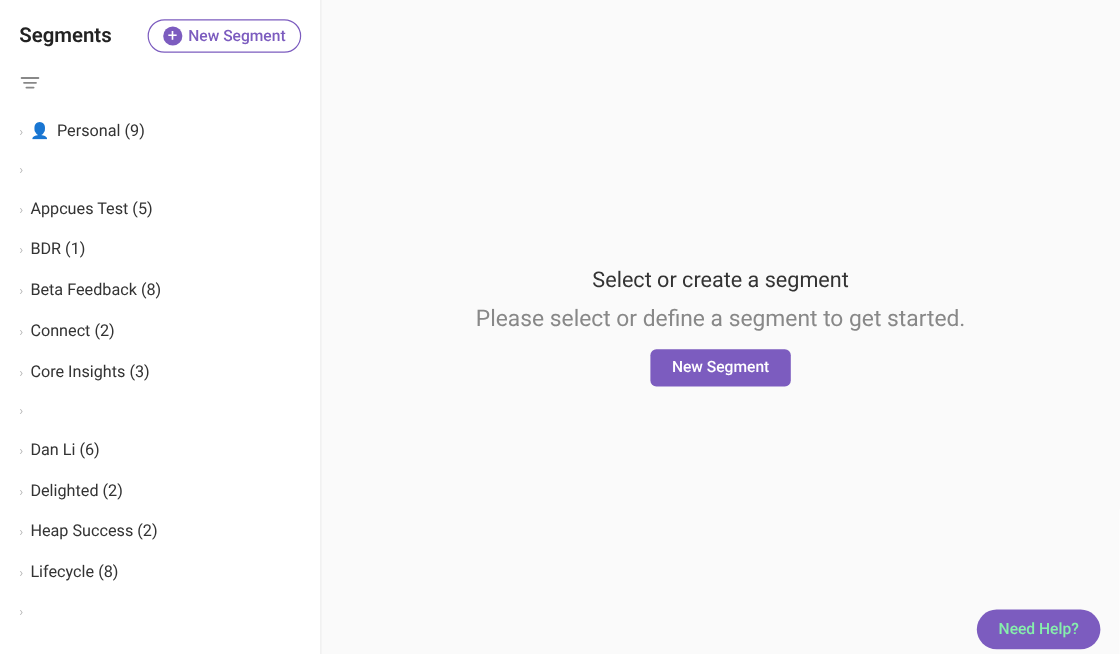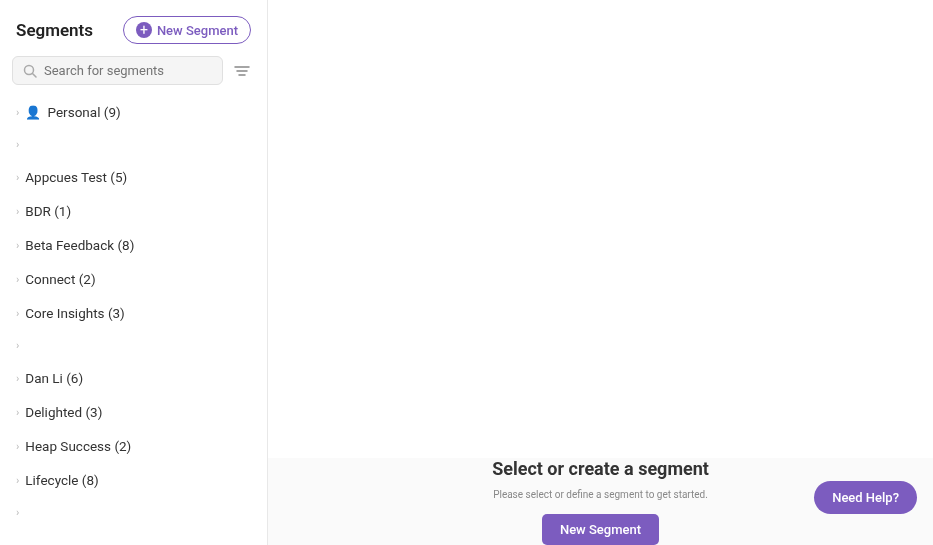--- a/index.html
+++ b/index.html
@@ -13,21 +13,20 @@
       background: #ffffff;
       width: 933px;
       height: 545px;
       overflow: hidden;
       position: relative;
     }
 
     .layout {
       display: flex;
       height: 545px;
-      align-items: flex-end;
     }
 
     
     .sidebar {
       width: 268px;
       border-right: 1px solid #e8e8e8;
       display: flex;
       flex-direction: column;
       height: 100%;
       overflow: hidden;
@@ -155,48 +154,48 @@
 
     .empty-state {
       display: flex;
       flex-direction: column;
       align-items: center;
       gap: 10px;
     }
 
     .empty-title {
       font-size: 18px;
-      font-weight: 700;
+      font-weight: 400;
       color: #333;
     }
 
     .empty-subtitle {
-      font-size: 10px;
+      font-size: 19px;
       color: #888;
     }
 
     .create-segment-btn {
       background: #7c5cbf;
       color: white;
       border: none;
       border-radius: 5px;
       padding: 8px 18px;
       font-size: 13px;
       font-weight: 500;
       cursor: pointer;
       margin-top: 4px;
     }
 
     
     .need-help-btn {
       position: absolute;
-      bottom: 31px;
+      bottom: 4px;
       right: 16px;
       background: #7c5cbf;
-      color: #ffffff;
+      color: #86efac;
       border: none;
       border-radius: 20px;
       padding: 9px 18px;
       font-size: 13px;
       font-weight: 500;
       cursor: pointer;
     }
   </style>
 </head>
 <body>
@@ -206,27 +205,20 @@
   <div class="sidebar">
     <div class="sidebar-header">
       <span class="sidebar-title">Segments</span>
       <button class="new-segment-btn">
         <span class="plus-circle">+</span>
         <span>New Segment</span>
       </button>
     </div>
 
     <div class="search-bar-row">
-      <div class="search-input-wrap">
-        <svg class="search-icon-svg" width="14" height="14" viewBox="0 0 14 14" fill="none">
-          <circle cx="6" cy="6" r="4.5" stroke="#aaa" stroke-width="1.5"></circle>
-          <line x1="9.5" y1="9.5" x2="13" y2="13" stroke="#aaa" stroke-width="1.5" stroke-linecap="round"></line>
-        </svg>
-        <input class="search-input" type="text" placeholder="Search for segments" style="">
-      </div>
       <button class="filter-btn">
         <svg width="18" height="18" viewBox="0 0 18 18" fill="none">
           <line x1="2" y1="5" x2="16" y2="5" stroke="#888" stroke-width="1.5" stroke-linecap="round"></line>
           <line x1="4" y1="9" x2="14" y2="9" stroke="#888" stroke-width="1.5" stroke-linecap="round"></line>
           <line x1="6" y1="13" x2="12" y2="13" stroke="#888" stroke-width="1.5" stroke-linecap="round"></line>
         </svg>
       </button>
     </div>
 
     <div class="segment-list" id="segment-list">
@@ -261,21 +253,21 @@
         </div>
         <div class="segment-item">
           <span class="chevron-icon">›</span>
         </div>
         <div class="segment-item">
           <span class="chevron-icon">›</span>
           <span>Dan Li (6)</span>
         </div>
         <div class="segment-item">
           <span class="chevron-icon">›</span>
-          <span>Delighted (3)</span>
+          <span>Delighted (2)</span>
         </div>
         <div class="segment-item">
           <span class="chevron-icon">›</span>
           <span>Heap Success (2)</span>
         </div>
         <div class="segment-item">
           <span class="chevron-icon">›</span>
           <span>Lifecycle (8)</span>
         </div>
         <div class="segment-item">

